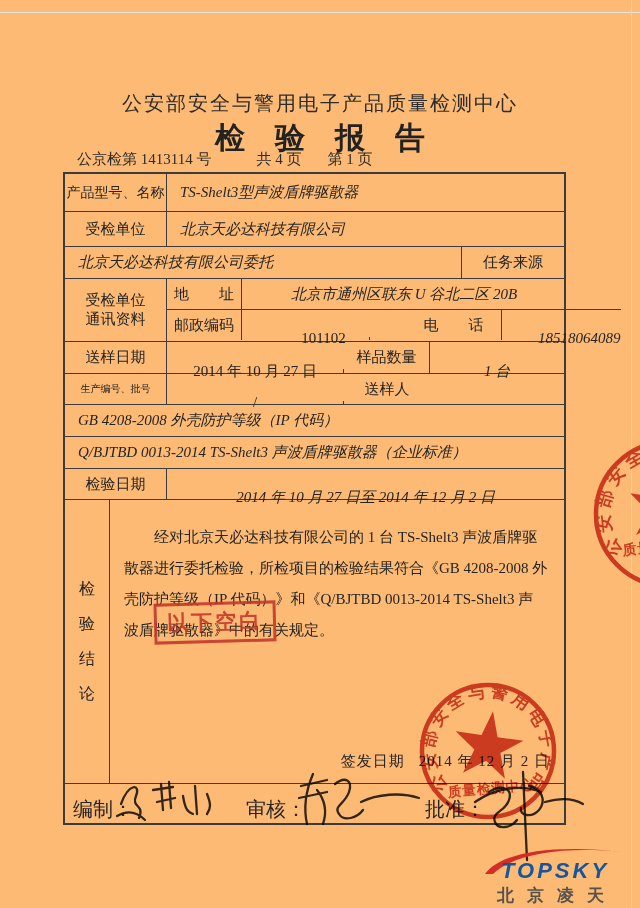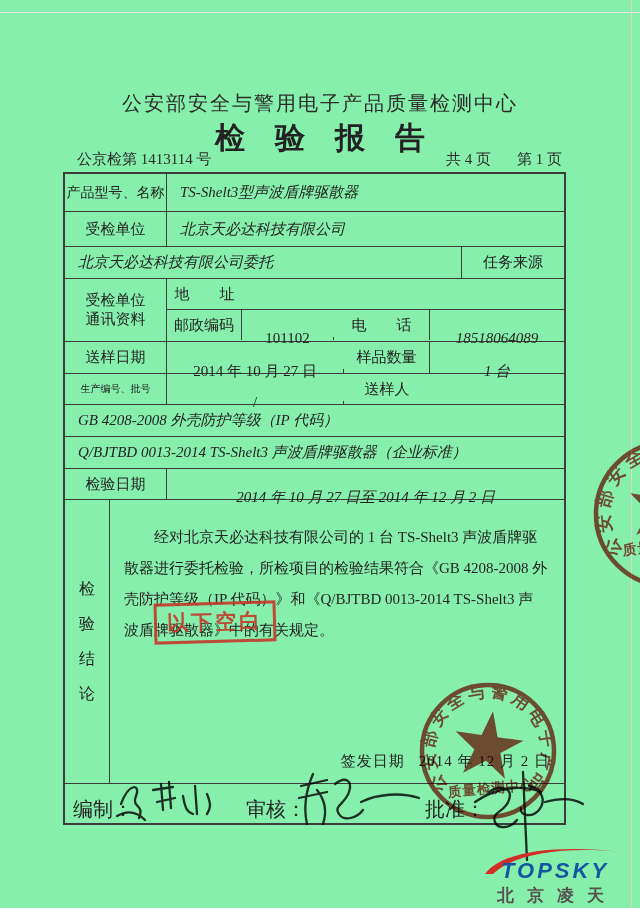--- a/index.html
+++ b/index.html
@@ -1,45 +1,45 @@
 <!DOCTYPE html>
 <html><head>
 <meta charset="utf-8">
 <style>
   * { margin:0; padding:0; box-sizing:border-box; }
   html,body { width:640px; height:908px; }
   body{
     font-family:"Liberation Serif","DejaVu Serif",serif;
     background:#f7f6f1; color:#242424; overflow:hidden; position:relative;
   }
-  .page{ position:absolute; inset:0; background:#86efac; overflow:hidden; }
+  .page{ position:absolute; inset:0; background:#fdba74; overflow:hidden; }
   .scan-edge-right{ position:absolute; top:0; left:631px; width:1px; height:908px; background:#d9d7cf; }
   .scan-edge-top{ position:absolute; top:12px; left:0; width:640px; height:1px; background:#e6e4dd; }
 
   
   .org-name{ position:absolute; top:90px; left:0; width:640px; text-align:center;
     font-size:20px; letter-spacing:2px; color:#2b2b2b; }
   .report-title{ position:absolute; top:118px; left:0; width:640px; text-align:center;
     font-size:30px; font-weight:bold; color:#222; }
   .meta-row{ position:absolute; top:150px; left:63px; width:503px; display:flex;
-    justify-content:space-between; font-size:15px; color:#2b2b2b; padding:0 4px 0 14px; }
+    font-size:15px; color:#2b2b2b; padding:0 4px 0 14px;gap:45px; }
   .meta-right{ display:flex; gap:26px; }
 
   
   .rpt-table{ position:absolute; left:63px; top:172px; width:503px; height:653px;
     border:2px solid #3c3c3c; background:transparent; display:flex; flex-direction:column; }
   .trow{ display:flex; border-bottom:1.5px solid #3c3c3c; flex:0 0 auto; }
   .trow:last-child{ border-bottom:none; }
   .cell{ border-right:1.5px solid #3c3c3c; display:flex; align-items:center; font-size:15px; }
   .cell:last-child{ border-right:none; }
   .lab{ justify-content:center; text-align:center; flex-direction:column; line-height:1.25; }
   .val{ padding-left:13px; }
   .ctr{ justify-content:center; padding-left:0;margin-top:27px; }
   .subcol{ display:flex; flex-direction:column; flex:1 1 auto; }
-  .subrow{ display:flex; border-bottom:1.5px solid #3c3c3c; }
+  .subrow{ display:flex; border-bottom:1.5px solid #3c3c3c;gap:36px; }
   .subrow:last-child{ border-bottom:none; }
 
   .w-label{ width:102px; flex:0 0 102px; }
   .w-rest{ flex:1 1 auto;font-style:italic; }
 
   
   .concl-label{ width:45px; flex:0 0 45px; justify-content:center; }
   .vchars{ display:flex; flex-direction:column; gap:14px; font-size:16px; }
   .concl-body{ position:relative; flex:1 1 auto; padding:22px 16px 0 14px; }
   .concl-text{ font-size:15px; line-height:31px; text-indent:2em; color:#242424; }
@@ -104,20 +104,21 @@
     </div>
 
     <div class="trow" style="height:63px">
       <div class="cell lab w-label">
         <span>受检单位</span>
         <span>通讯资料</span>
       </div>
       <div class="subcol">
         <div class="subrow" style="height:31px">
           <div class="cell lab" style="flex:0 0 75px">地　　址</div>
+          <div class="cell val w-rest">北京市通州区联东 U 谷北二区 20B</div>
         </div>
         <div class="subrow" style="height:30px">
           <div class="cell lab" style="flex:0 0 75px">邮政编码</div>
           <div class="cell ctr" style="flex:0 0 92px">101102</div>
           <div class="cell lab" style="flex:0 0 96px">电　　话</div>
           <div class="cell ctr w-rest">18518064089</div>
         </div>
       </div>
     </div>
 

